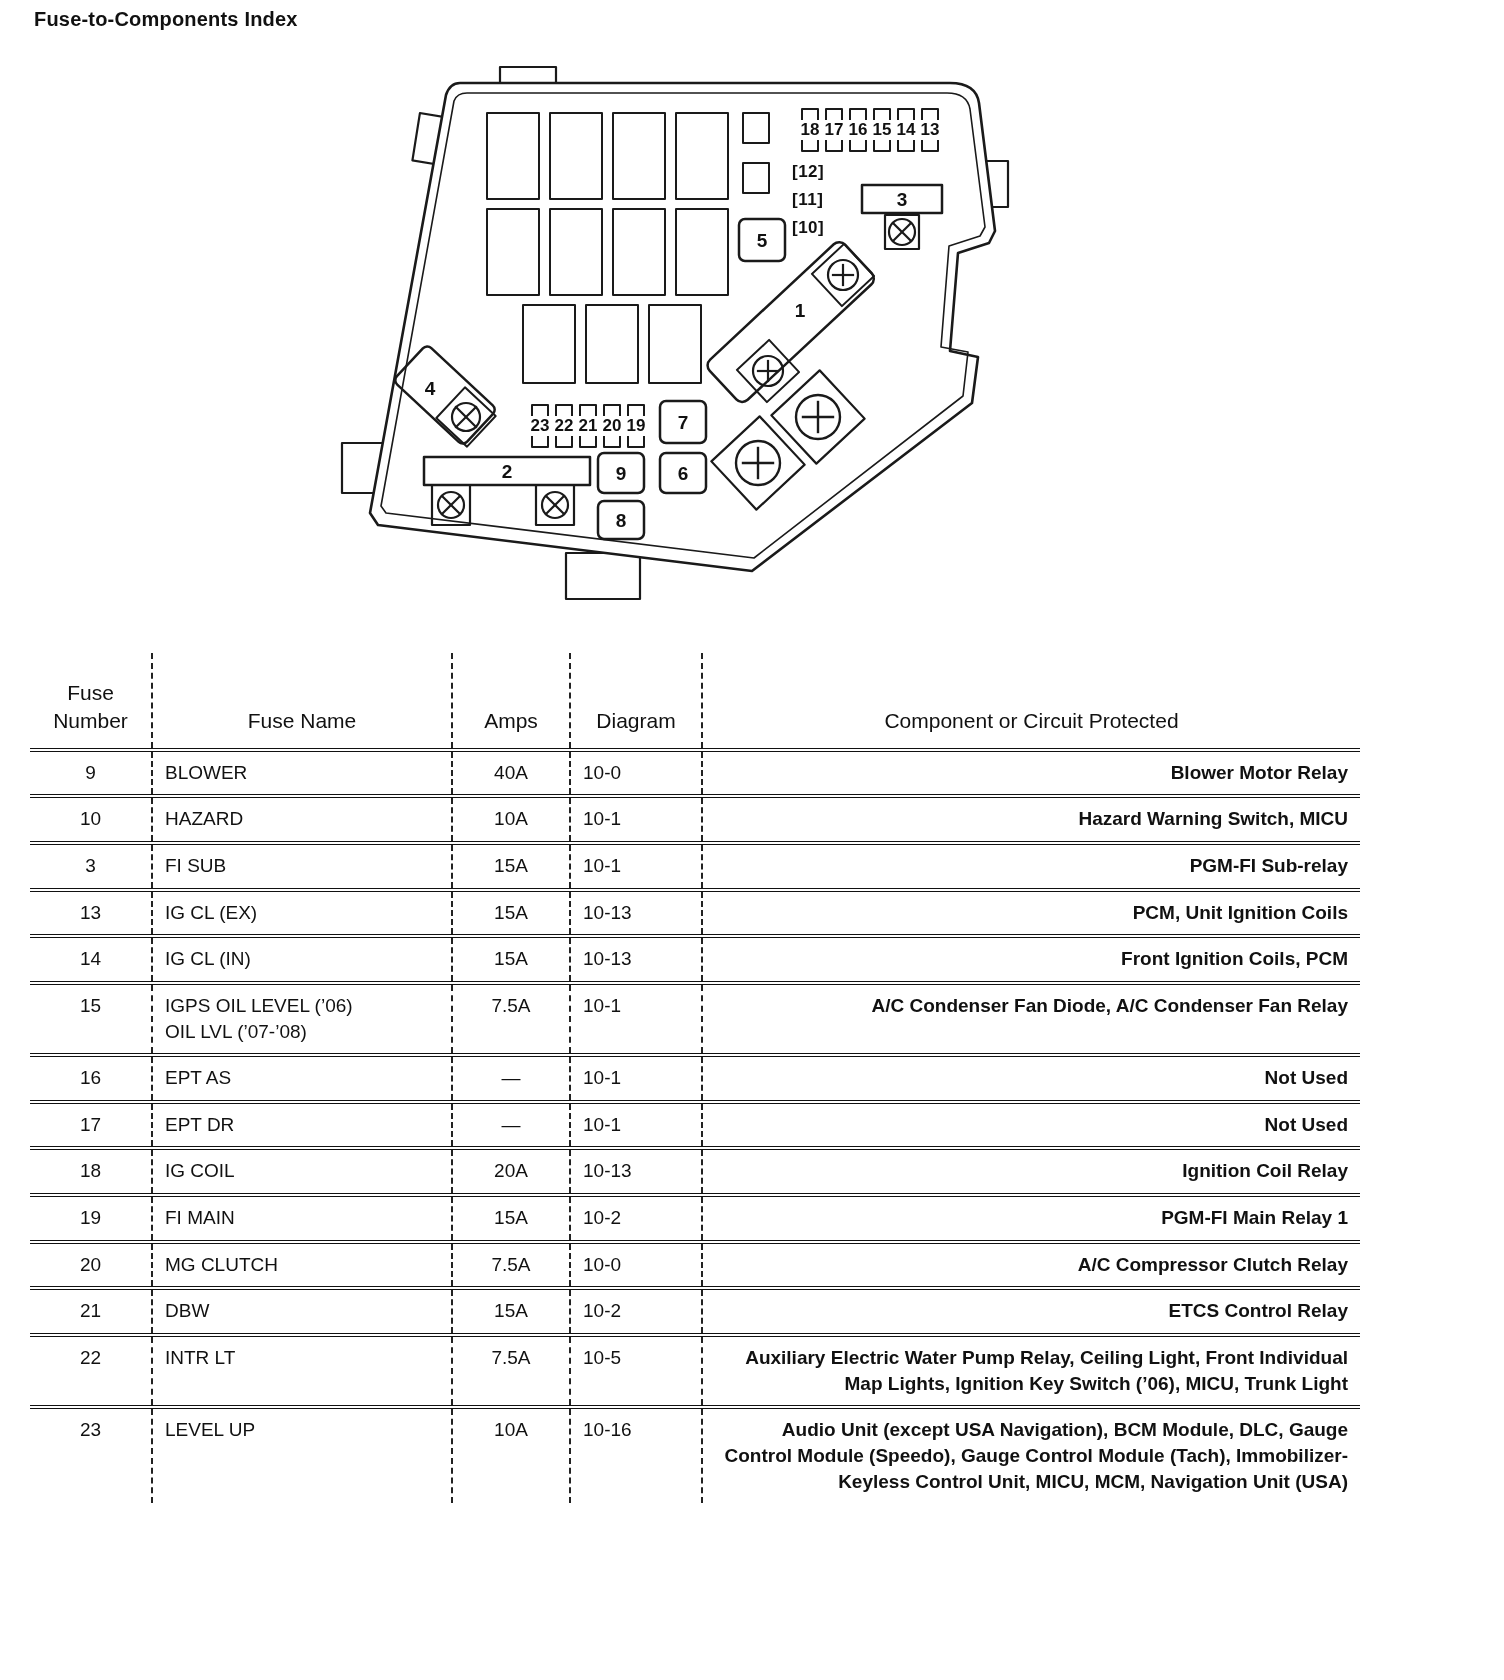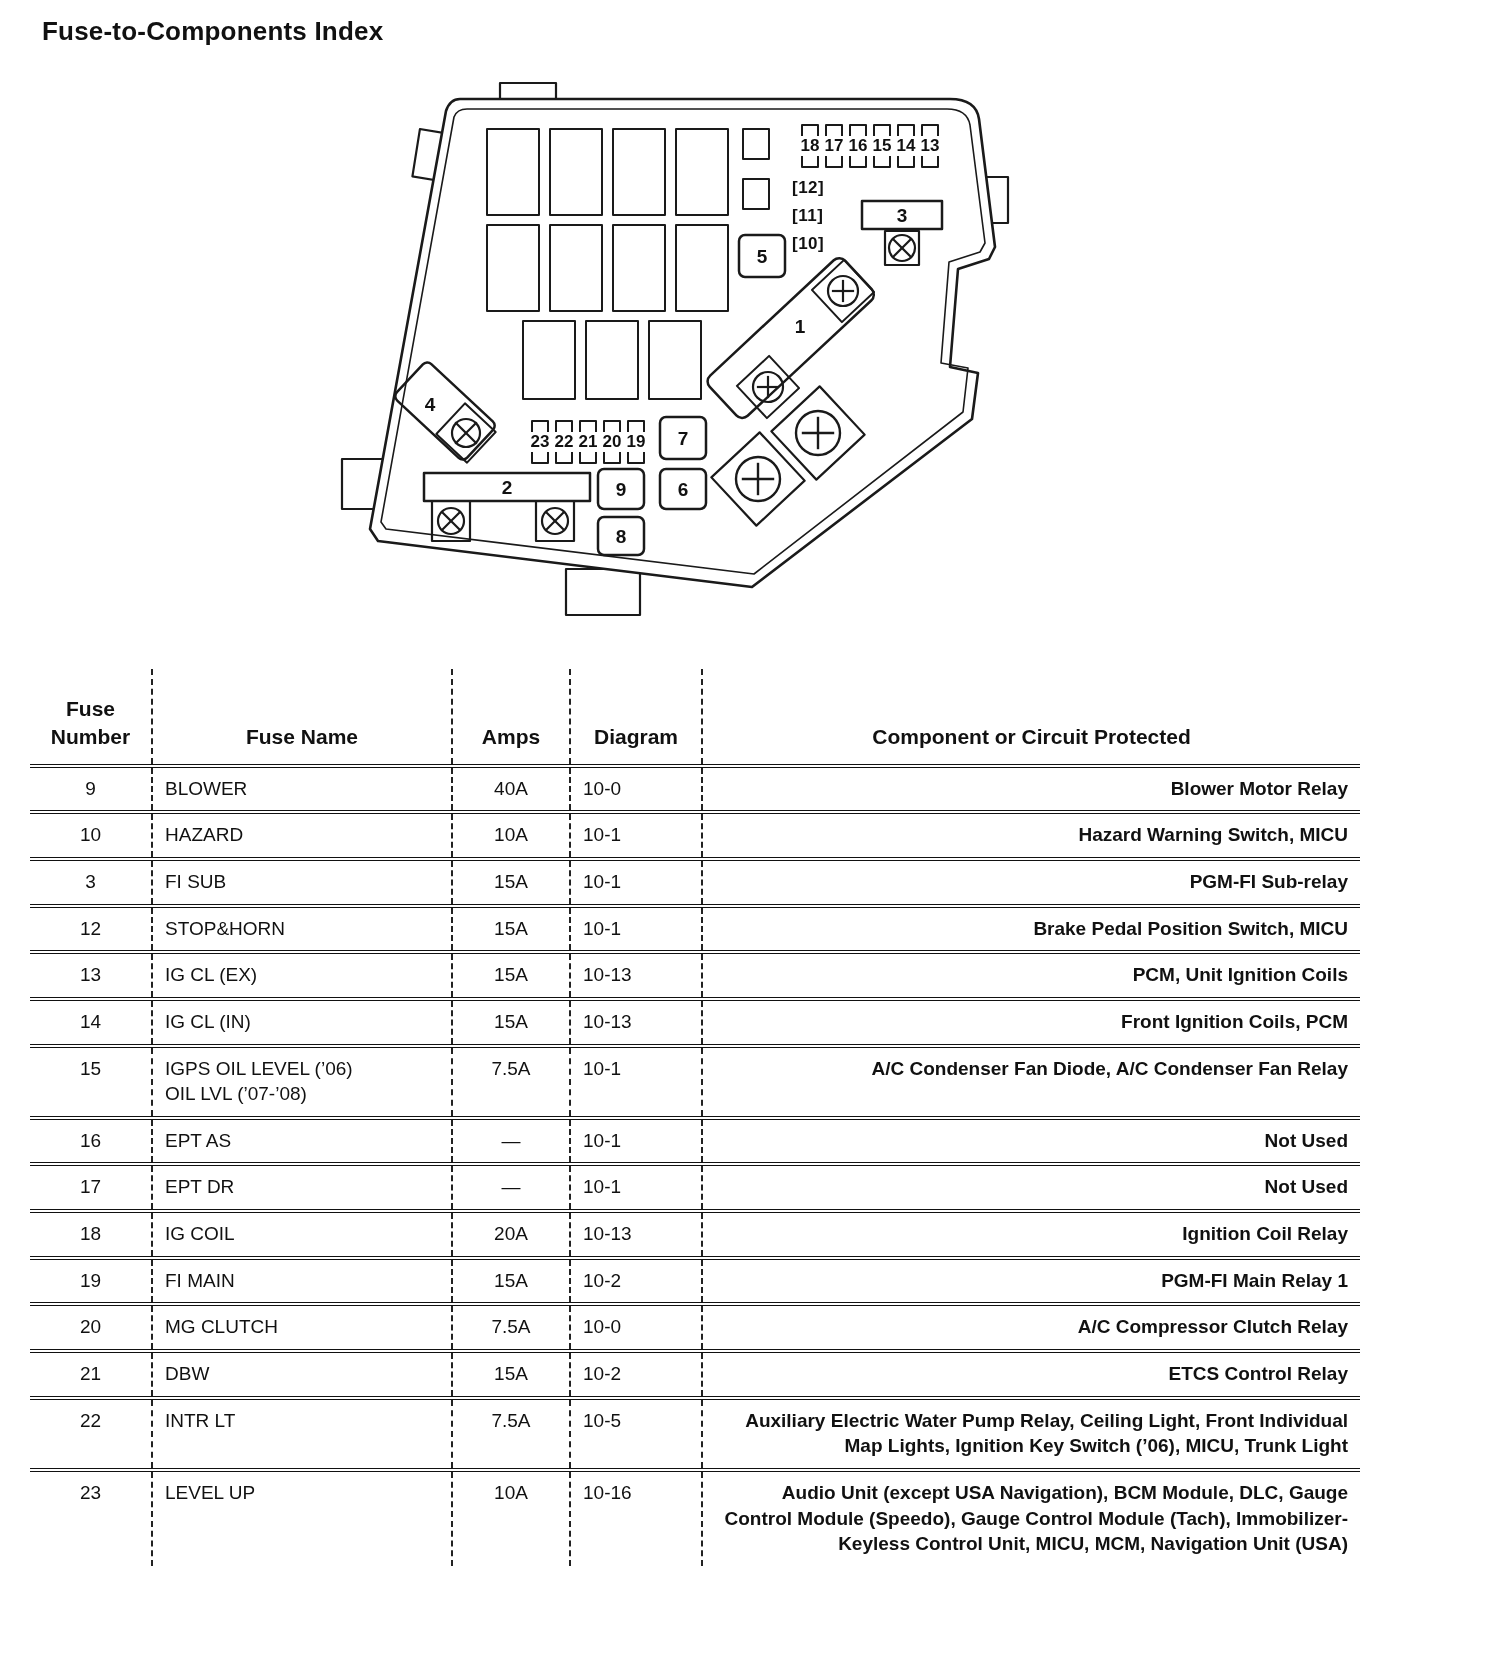--- a/index.html
+++ b/index.html
@@ -6,22 +6,22 @@
   html, body { margin: 0; padding: 0; }
   body {
     width: 1504px; height: 1680px;
     background: #ffffff; color: #111;
     font-family: "Liberation Sans", sans-serif;
     overflow: hidden;
   }
   .page { width: 1504px; height: 1680px; position: relative; }
 
   .title {
-    margin: 12px; padding: 4px 0 0 30px;
-    font-size: 26px; font-weight: 700; letter-spacing: 0.2px;
+    margin: 4px; padding: 4px 0 0 30px;
+    font-size: 20px; font-weight: 700; letter-spacing: 0.2px;
   }
 
   .diagram-wrap { margin: 24px 0 0 330px; width: 700px; height: 570px; }
   .dsvg { display: block; }
   .dsvg text {
     font-family: "Liberation Sans", sans-serif;
     font-weight: 700; font-size: 19px; fill: #111;
     text-anchor: middle;
   }
   .dsvg text.fnum { font-size: 17px; }
@@ -35,21 +35,21 @@
     table-layout: fixed;
   }
   .fuse-table th, .fuse-table td {
     border-left: 2px dashed #222;
     padding: 8px 12px 9px 12px;
     vertical-align: top;
     line-height: 1.35;
   }
   .fuse-table th:first-child, .fuse-table td:first-child { border-left: none; }
   .fuse-table thead th {
-    font-size: 21px; font-weight: 700;
+    font-size: 21px; font-weight: 400;
     vertical-align: bottom; padding-bottom: 12px; padding-top: 26px;
     text-align: center;
   }
   .fuse-table thead th.h-number { white-space: pre-line; }
   .fuse-table tbody tr { border-top: 4px double #111; }
   td.c-num  { text-align: center; }
   td.c-name { text-align: left; white-space: pre-line; }
   td.c-amps { text-align: center; }
   td.c-diag { text-align: left; }
   td.c-comp { text-align: right; font-weight: bold; }
@@ -265,27 +265,20 @@
   </tr>
 
   <tr>
     <td class="c-num">3</td>
     <td class="c-name">FI SUB</td>
     <td class="c-amps">15A</td>
     <td class="c-diag">10-1</td>
     <td class="c-comp">PGM-FI Sub-relay</td>
   </tr>
 
-  <tr>
-    <td class="c-num">12</td>
-    <td class="c-name">STOP&amp;HORN</td>
-    <td class="c-amps">15A</td>
-    <td class="c-diag">10-1</td>
-    <td class="c-comp">Brake Pedal Position Switch, MICU</td>
-  </tr>
 
   <tr>
     <td class="c-num">13</td>
     <td class="c-name">IG CL (EX)</td>
     <td class="c-amps">15A</td>
     <td class="c-diag">10-13</td>
     <td class="c-comp">PCM, Unit Ignition Coils</td>
   </tr>
 
   <tr>

